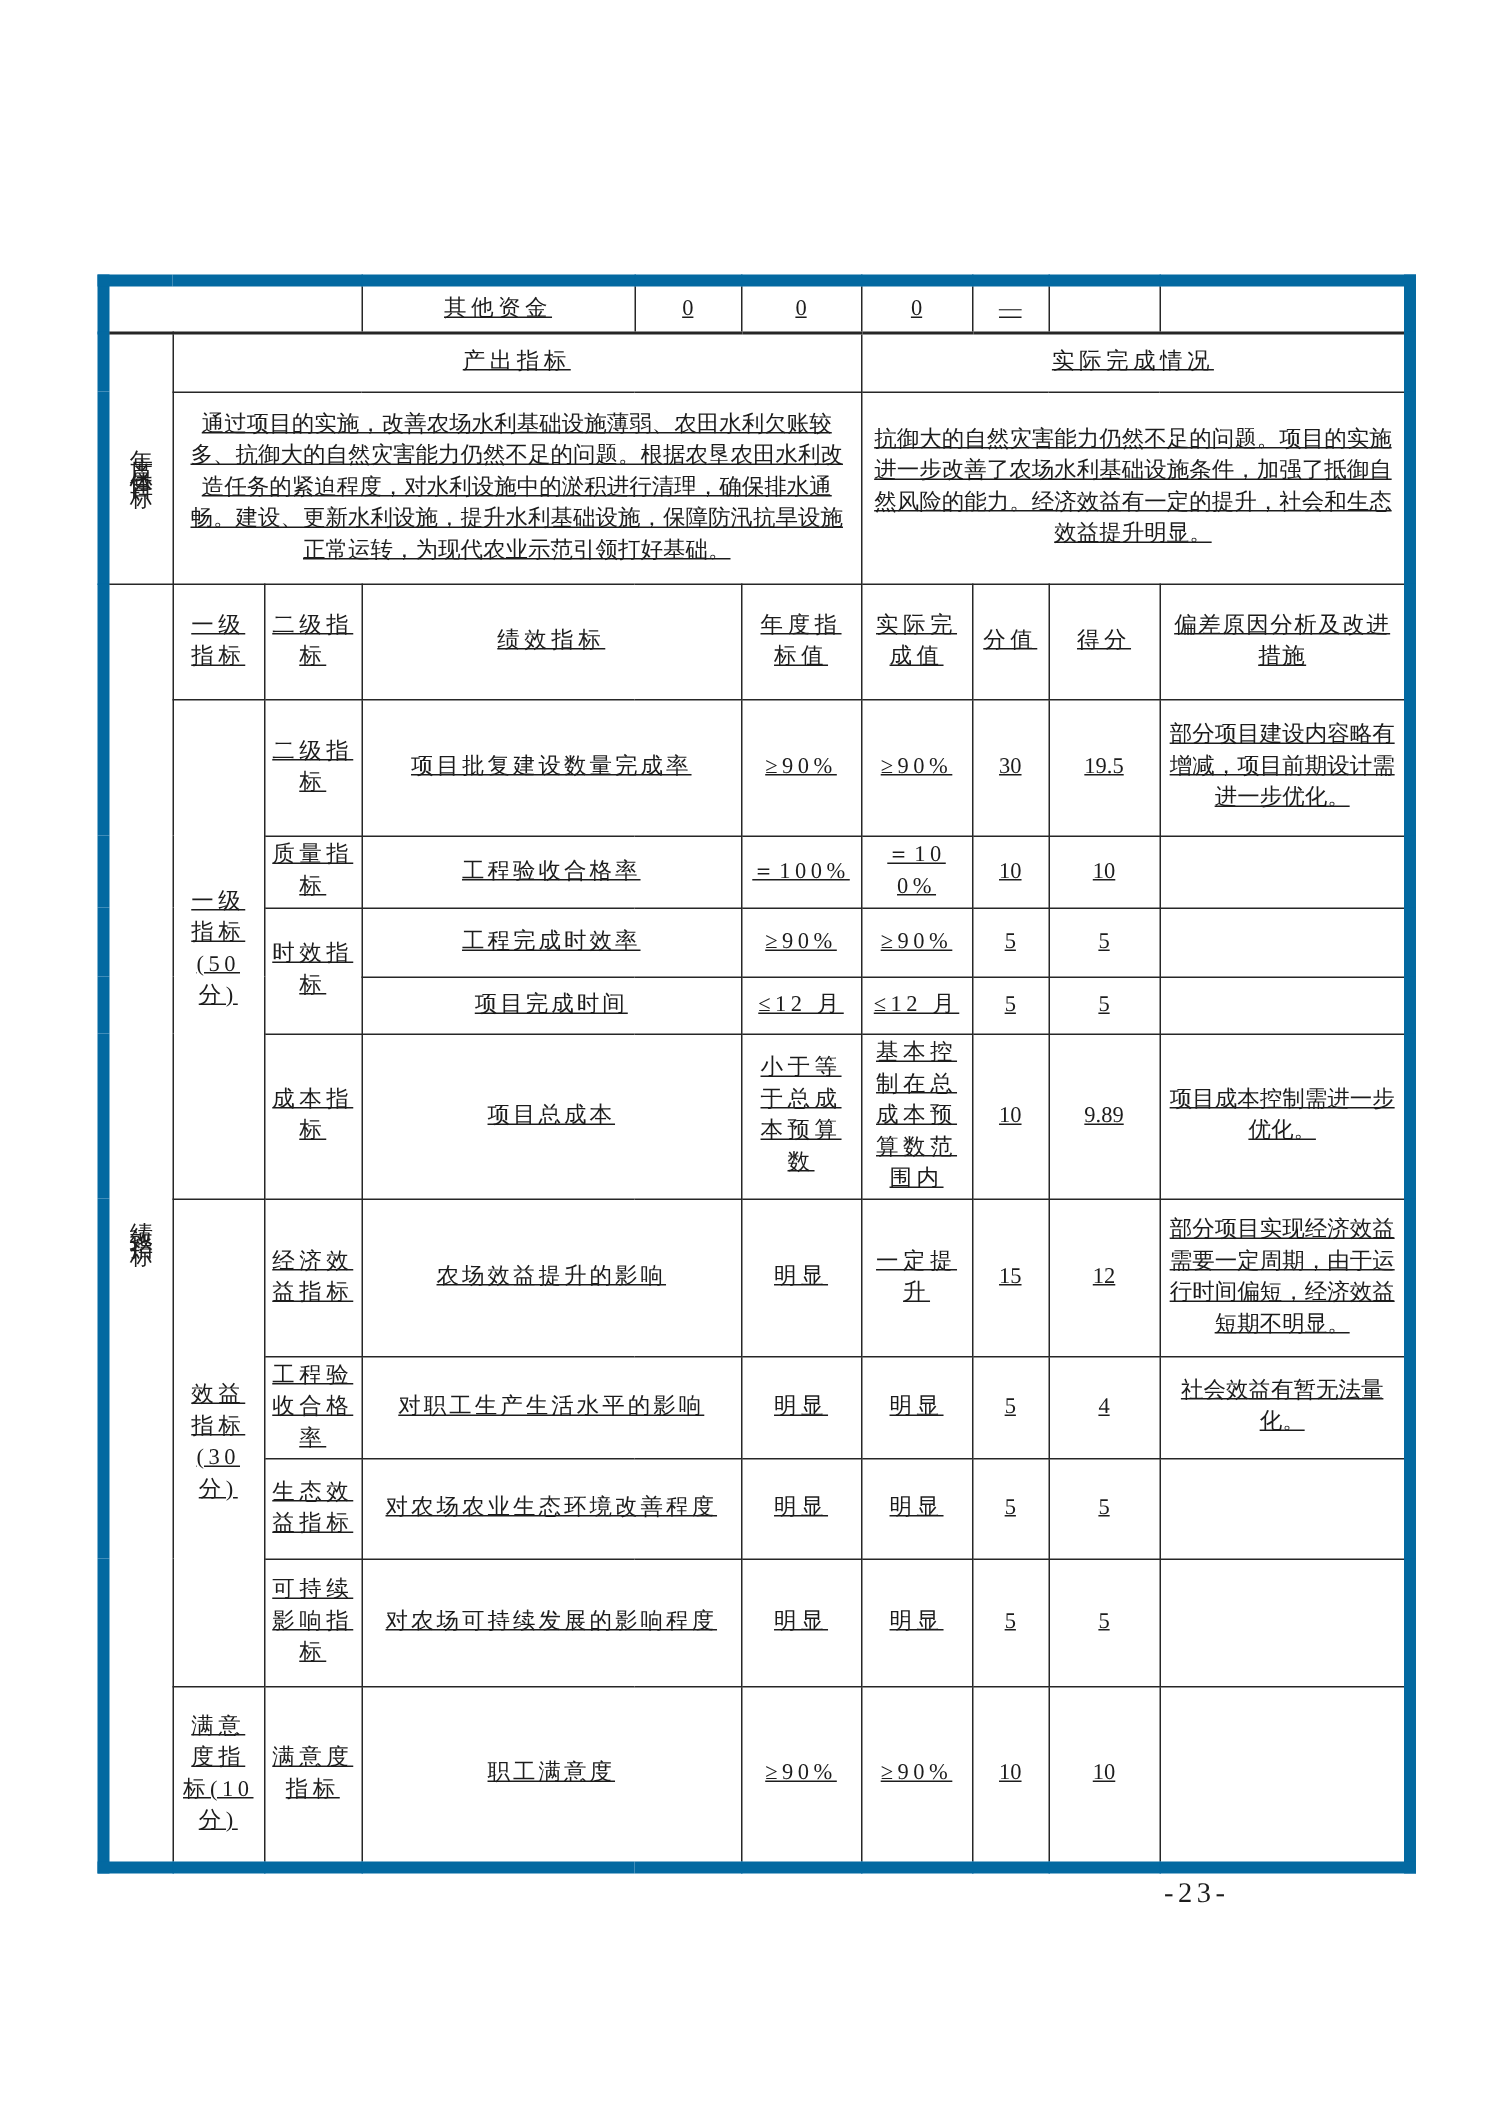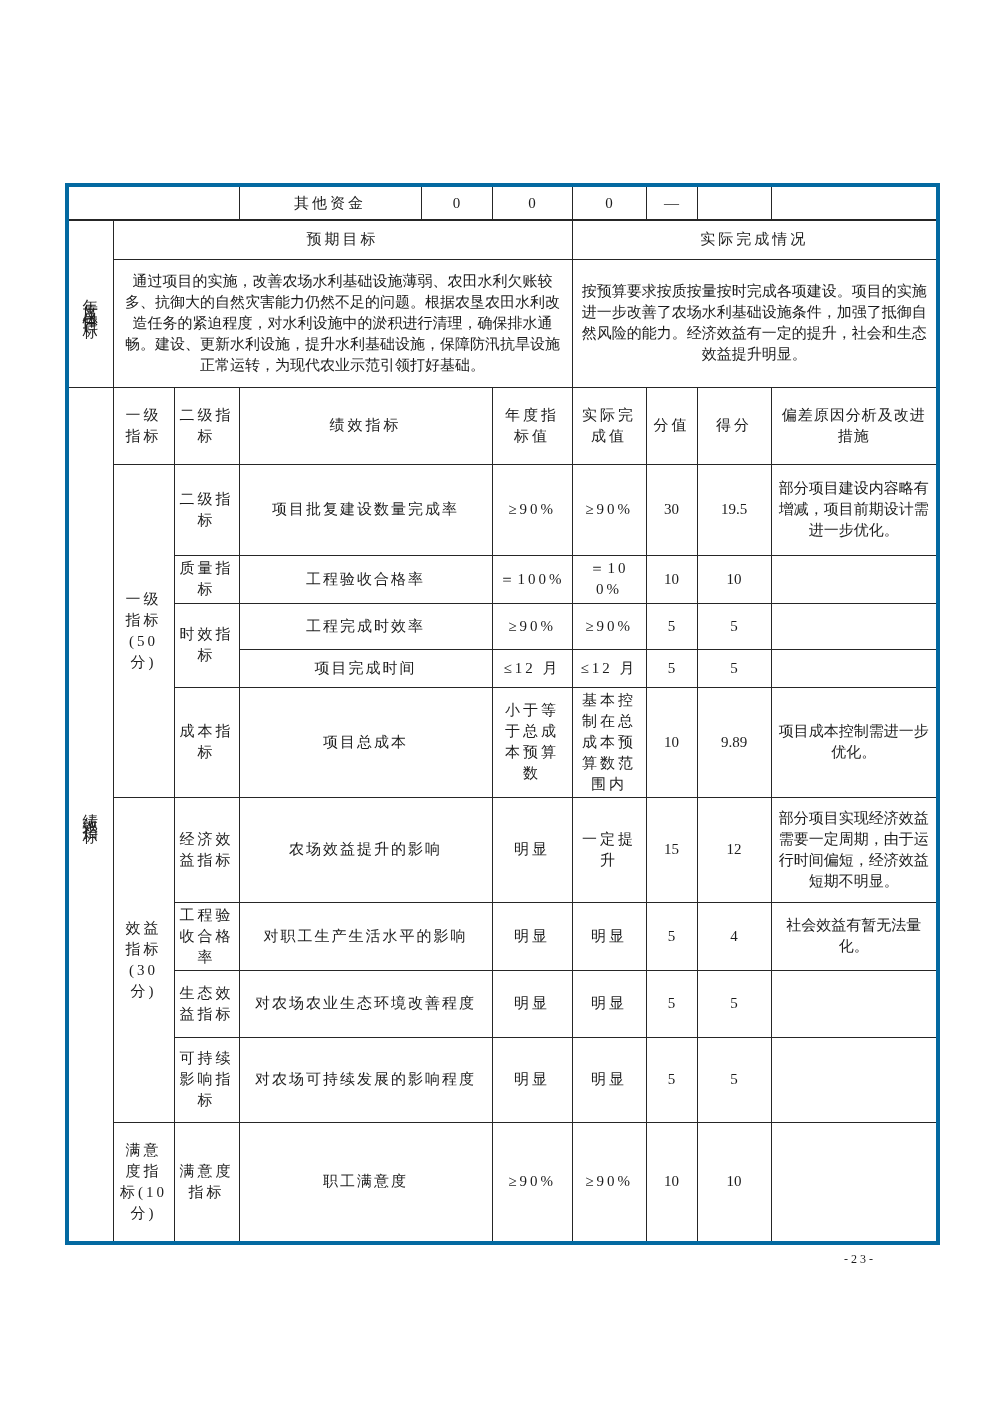--- a/index.html
+++ b/index.html
@@ -23,21 +23,21 @@
   table.doc td {
     border: 1px solid #262626;
     text-align: center;
     vertical-align: middle;
     font-size: 15px;
     line-height: 21px;
     padding: 2px 5px;
     overflow: hidden;
     word-break: break-all;
   }
-  table.doc { border: 4px solid #0369a1; }
+  table.doc { border: 8px solid #0369a1; text-decoration: underline; }
   tr.funding td { border-bottom-width: 2px; }
 
   .v-cell { padding: 0; }
   .v-text {
     writing-mode: vertical-rl;
     text-orientation: upright;
     letter-spacing: 5px;
     display: inline-block;
     font-size: 15.5px;
   }
@@ -60,22 +60,22 @@
   .dev {
     text-align: left;
     padding: 4px 8px;
     line-height: 21.5px;
     font-size: 15px;
     margin-left: 31px;
   }
   .pageno {
     position: absolute;
     top: 1252px;
-    left: 844px;
-    font-size: 12px;
+    left: 776px;
+    font-size: 19px;
     letter-spacing: 3px;
   }
 </style>
 </head>
 <body>
 
 <div class="page">
 
   <table class="doc">
     <colgroup>
@@ -100,27 +100,27 @@
         <td>0</td>
         <td>—</td>
         <td></td>
         <td></td>
       </tr>
 
       <tr style="height:39px">
         <td rowspan="2" class="v-cell">
           <span class="v-text">年度总体目标</span>
         </td>
-        <td colspan="5" class="hdr">预期目标</td>
+        <td colspan="5" class="hdr">产出指标</td>
         <td colspan="4" class="hdr">实际完成情况</td>
       </tr>
 
       <tr style="height:128px">
         <td colspan="5" class="goal">通过项目的实施，改善农场水利基础设施薄弱、农田水利欠账较多、抗御大的自然灾害能力仍然不足的问题。根据农垦农田水利改造任务的紧迫程度，对水利设施中的淤积进行清理，确保排水通畅。建设、更新水利设施，提升水利基础设施，保障防汛抗旱设施正常运转，为现代农业示范引领打好基础。</td>
-        <td colspan="4" class="goal">按预算要求按质按量按时完成各项建设。项目的实施进一步改善了农场水利基础设施条件，加强了抵御自然风险的能力。经济效益有一定的提升，社会和生态效益提升明显。</td>
+        <td colspan="4" class="goal">抗御大的自然灾害能力仍然不足的问题。项目的实施进一步改善了农场水利基础设施条件，加强了抵御自然风险的能力。经济效益有一定的提升，社会和生态效益提升明显。</td>
       </tr>
 
       <tr style="height:77px">
         <td rowspan="11" class="v-cell">
           <span class="v-text">绩效指标</span>
         </td>
         <td class="hdr">一级指标</td>
         <td class="hdr">二级指标</td>
         <td colspan="2" class="hdr">绩效指标</td>
         <td class="hdr">年度指标值</td>

